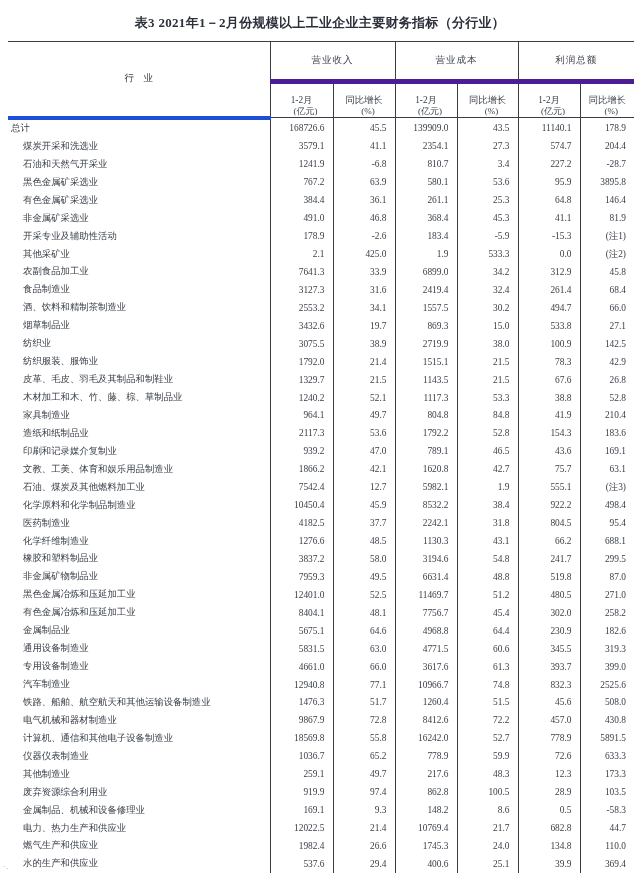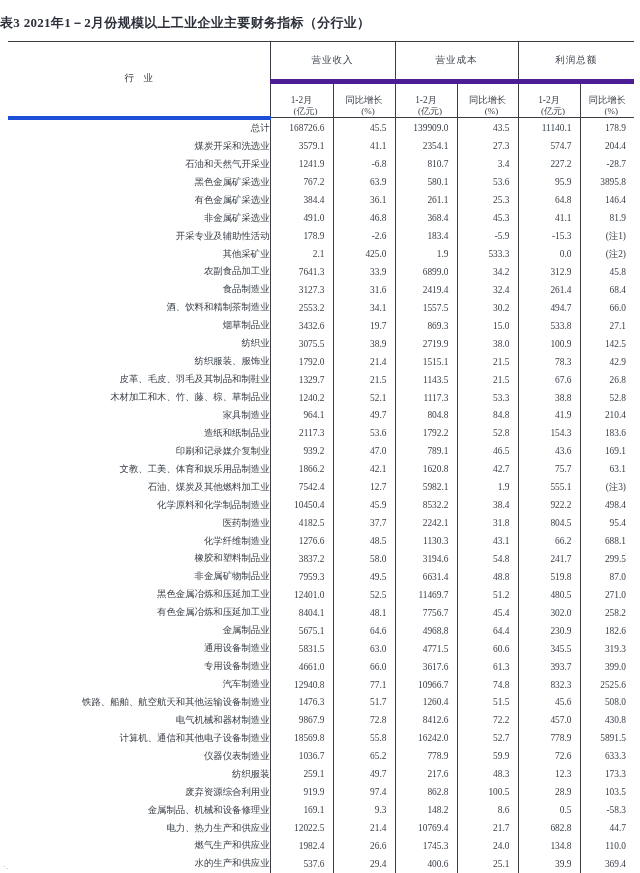--- a/index.html
+++ b/index.html
@@ -6,21 +6,21 @@
   body {
     width: 640px; height: 873px;
     background: #ffffff;
     font-family: "Liberation Serif", serif;
     color: #3a4049;
     position: relative;
     overflow: hidden;
   }
   .title {
     padding-top: 14px;
-    text-align: left;
+    text-align: center;
     font-size: 13px;
     font-weight: bold;
     color: #2c303a;
     letter-spacing: 0.3px;
   }
   table.stats {
     position: absolute;
     left: 8px; top: 41px;
     width: 626px;
     border-collapse: collapse;
@@ -42,21 +42,21 @@
     height: 29px;
     border-bottom: 1px solid #3c3c44;
     border-left: 1px solid #3c3c44;
     text-align: center;
   }
   .sub-line1 { font-size: 9.3px; line-height: 12px; margin-top: 10px; }
   .sub-line2 { font-size: 9px;  line-height: 11px; padding-left: 8px; }
   tbody td { height: 17.95px; font-size: 9.4px; }
   tbody td + td { border-left: 1px solid #3c3c44; }
   tbody tr:last-child td { border-bottom: 1px solid #3c3c44; }
-  td.industry { padding-left: 3px; white-space: nowrap; overflow: hidden; text-align: right; }
+  td.industry { padding-left: 3px; white-space: nowrap; overflow: hidden; }
   td.industry.indent { padding-left: 15px; }
   td.num { text-align: right; padding-right: 8px; white-space: nowrap; }
   .corner-mark {
     position: absolute;
     left: 3px; top: 863px;
     font-size: 7px;
     color: #8a8a90;
     letter-spacing: 1px;
   }
 </style>
@@ -428,21 +428,21 @@
       <tr>
         <td class="industry indent">仪器仪表制造业</td>
         <td class="num">1036.7</td>
         <td class="num">65.2</td>
         <td class="num">778.9</td>
         <td class="num">59.9</td>
         <td class="num">72.6</td>
         <td class="num">633.3</td>
       </tr>
       <tr>
-        <td class="industry indent">纺织服装</td>
+        <td class="industry indent">其他制造业</td>
         <td class="num">259.1</td>
         <td class="num">49.7</td>
         <td class="num">217.6</td>
         <td class="num">48.3</td>
         <td class="num">12.3</td>
         <td class="num">173.3</td>
       </tr>
       <tr>
         <td class="industry indent">废弃资源综合利用业</td>
         <td class="num">919.9</td>

